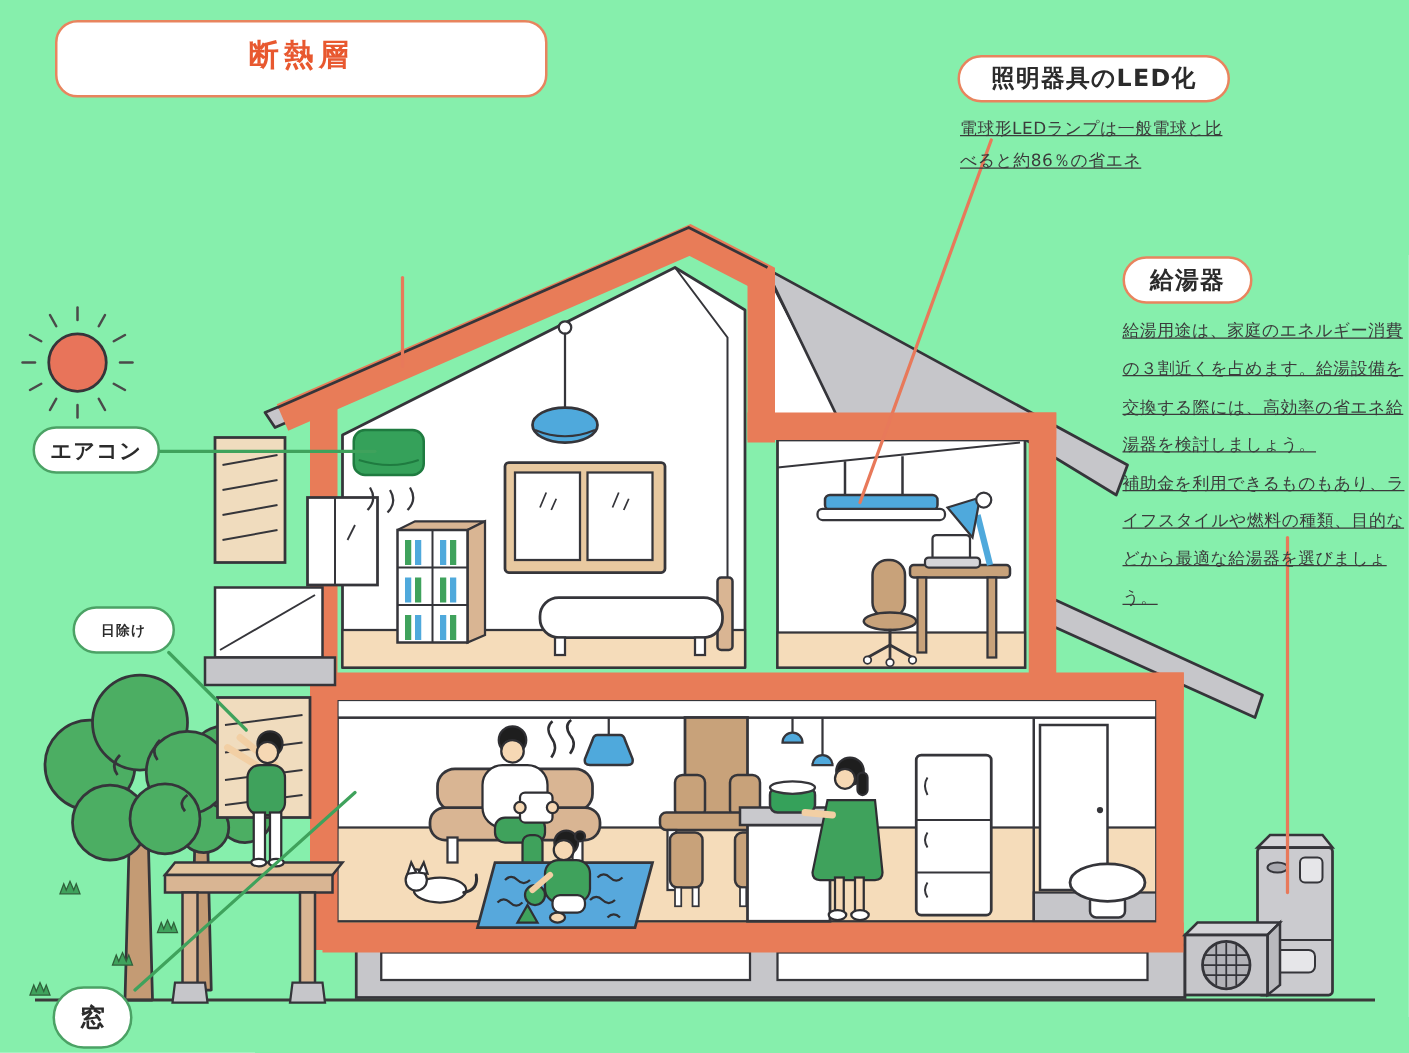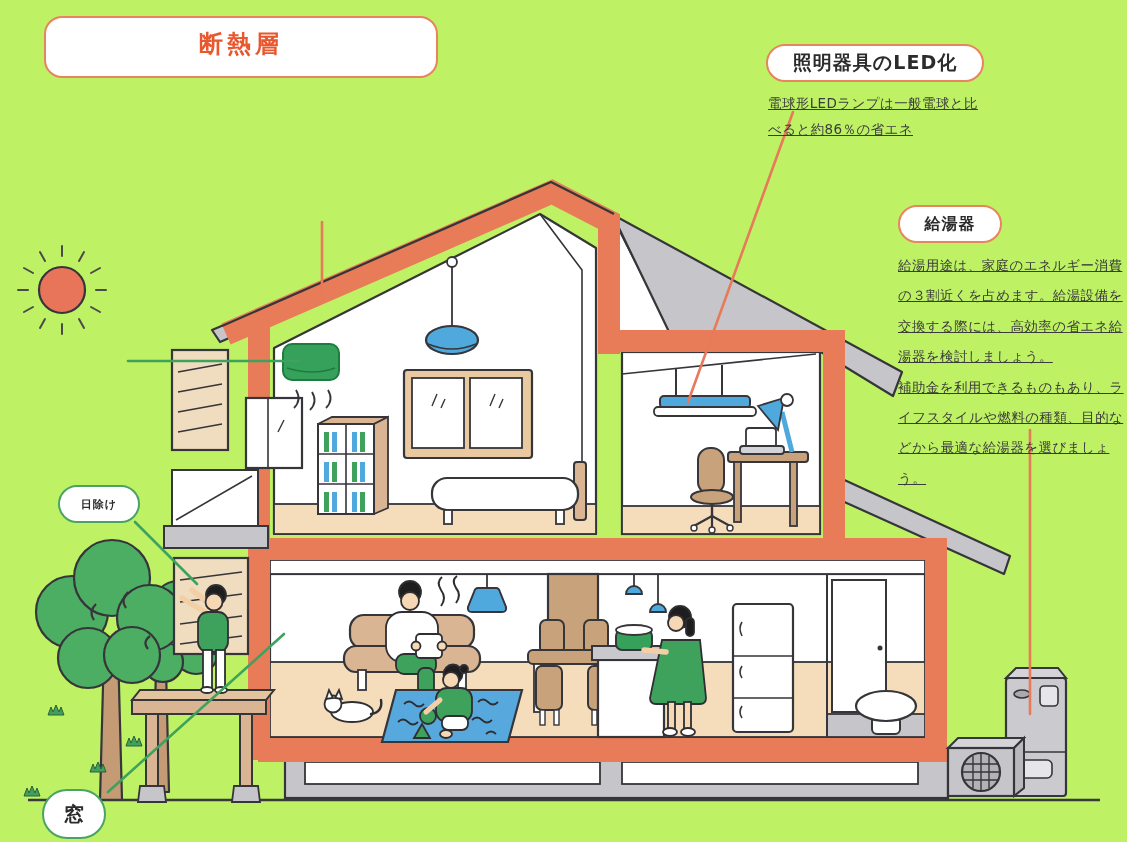--- a/index.html
+++ b/index.html
@@ -1,17 +1,17 @@
 <!DOCTYPE html>
 <html><head>
 <meta charset="utf-8">
 <style>
   html,body{margin:0;padding:0;}
   body{font-family:"DejaVu Sans",sans-serif;}
-  .stage{position:relative;width:1127px;height:842px;background:#bef264;overflow:hidden;}
+  .stage{position:relative;width:1127px;height:842px;background:#86efac;overflow:hidden;}
   .stage svg{position:absolute;left:0;top:0;}
   .callout-box{position:absolute;background:#fff;border:2.5px solid #E8845E;border-radius:18px;
     padding:8px 20px 10px 20px;box-sizing:border-box;}
   .callout-title{text-align:center;font-weight:bold;font-size:24px;letter-spacing:4px;color:#E8582F;margin:2px 0 6px 0;}
   .callout-body{font-size:13px;line-height:1.88;letter-spacing:0.3px;color:#3B3B3B;text-align:justify;}
   .pill{position:absolute;background:#fff;display:flex;align-items:center;justify-content:center;
     font-weight:bold;color:#2B2B2B;box-sizing:border-box;border-radius:30px;}
   .pill.orange{border:2.5px solid #E8845E;}
   .pill.green{border:2.5px solid #4BA265;}
   .note{position:absolute;color:#3B3B3B;font-size:13px;line-height:1.95;letter-spacing:0.4px;text-decoration:underline;}
@@ -355,24 +355,25 @@
   </g>
 </svg>
 
 <div class="callout-box" style="left:44px;top:16px;width:394px;">
   <div class="callout-title">断熱層</div>
 </div>
 
 <div class="pill orange" style="left:766px;top:44px;width:218px;height:38px;font-size:19px;letter-spacing:1px;">照明器具のLED化</div>
 <div class="note" style="left:768px;top:90px;width:220px;font-size:13.5px;">電球形LEDランプは一般電球と比べると約86％の省エネ</div>
 
-<div class="pill orange" style="left:898px;top:205px;width:104px;height:38px;font-size:16px;letter-spacing:1px;">給湯器</div>
+<div class="pill orange" style="left:898px;top:205px;width:104px;height:38px;font-size:19px;letter-spacing:1px;">給湯器</div>
 <div class="note" style="left:898px;top:250px;width:232px;font-size:13.5px;line-height:2.25;">
   <p>給湯用途は、家庭のエネルギー消費の３割近くを占めます。給湯設備を交換する際には、高効率の省エネ給湯器を検討しましょう。</p>
   <p>補助金を利用できるものもあり、ライフスタイルや燃料の種類、目的などから最適な給湯器を選びましょう。</p>
 </div>
 
+<div class="pill green" style="left:26px;top:341px;width:102px;height:38px;font-size:17px;letter-spacing:1px;">エアコン</div>
 
 <div class="pill green" style="left:58px;top:485px;width:82px;height:38px;font-size:11px;letter-spacing:1px;">日除け</div>
 
 <div class="pill green" style="left:42px;top:789px;width:64px;height:50px;font-size:20px;border-radius:28px;">窓</div>
 
 </div>
 
 </body></html>

